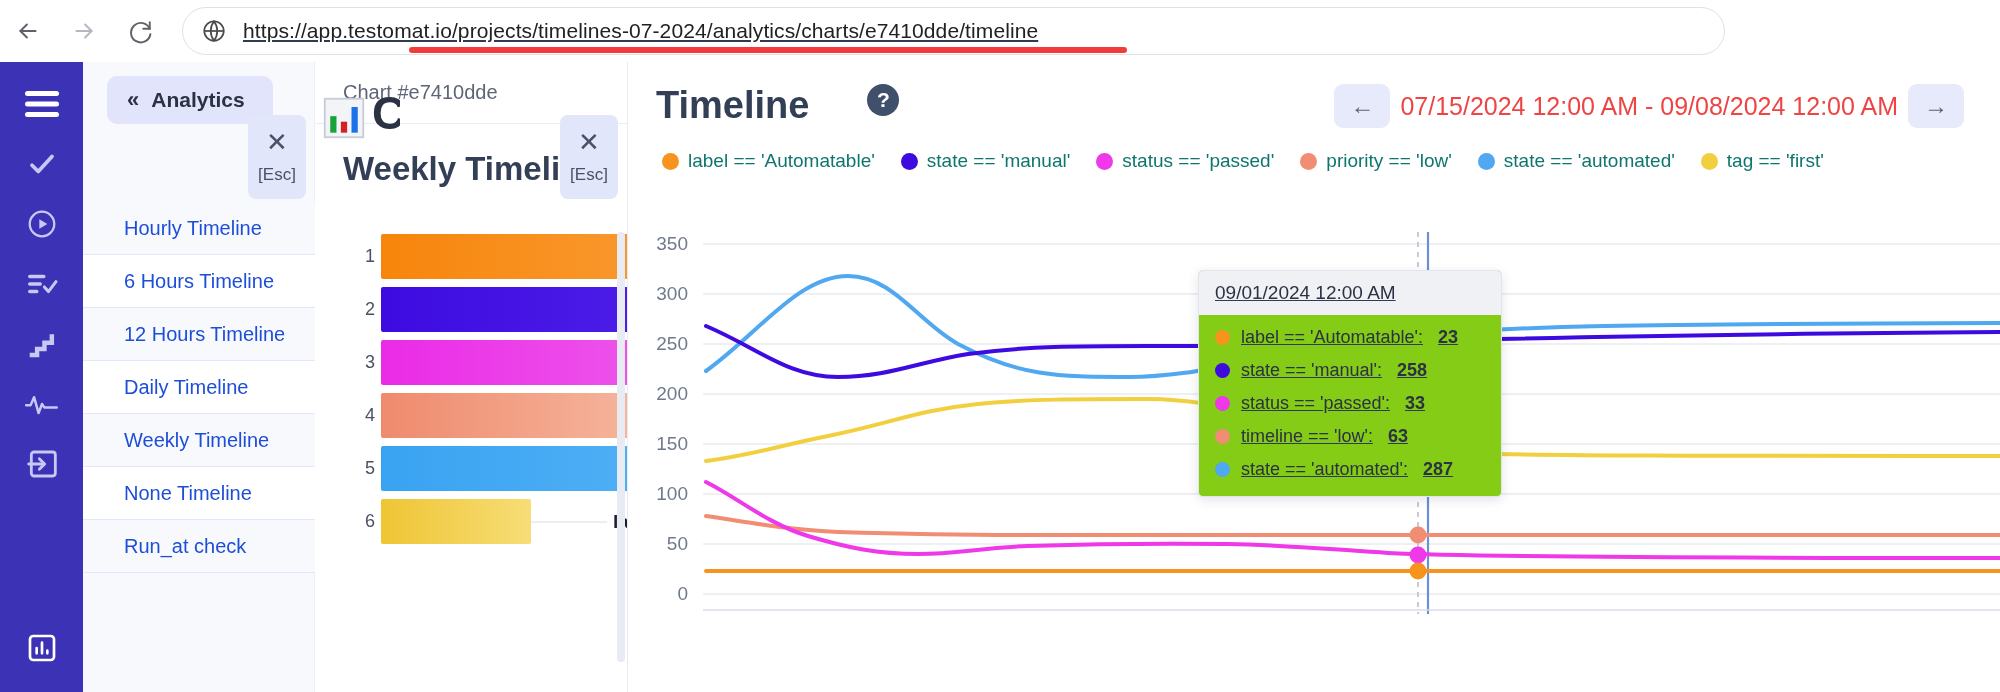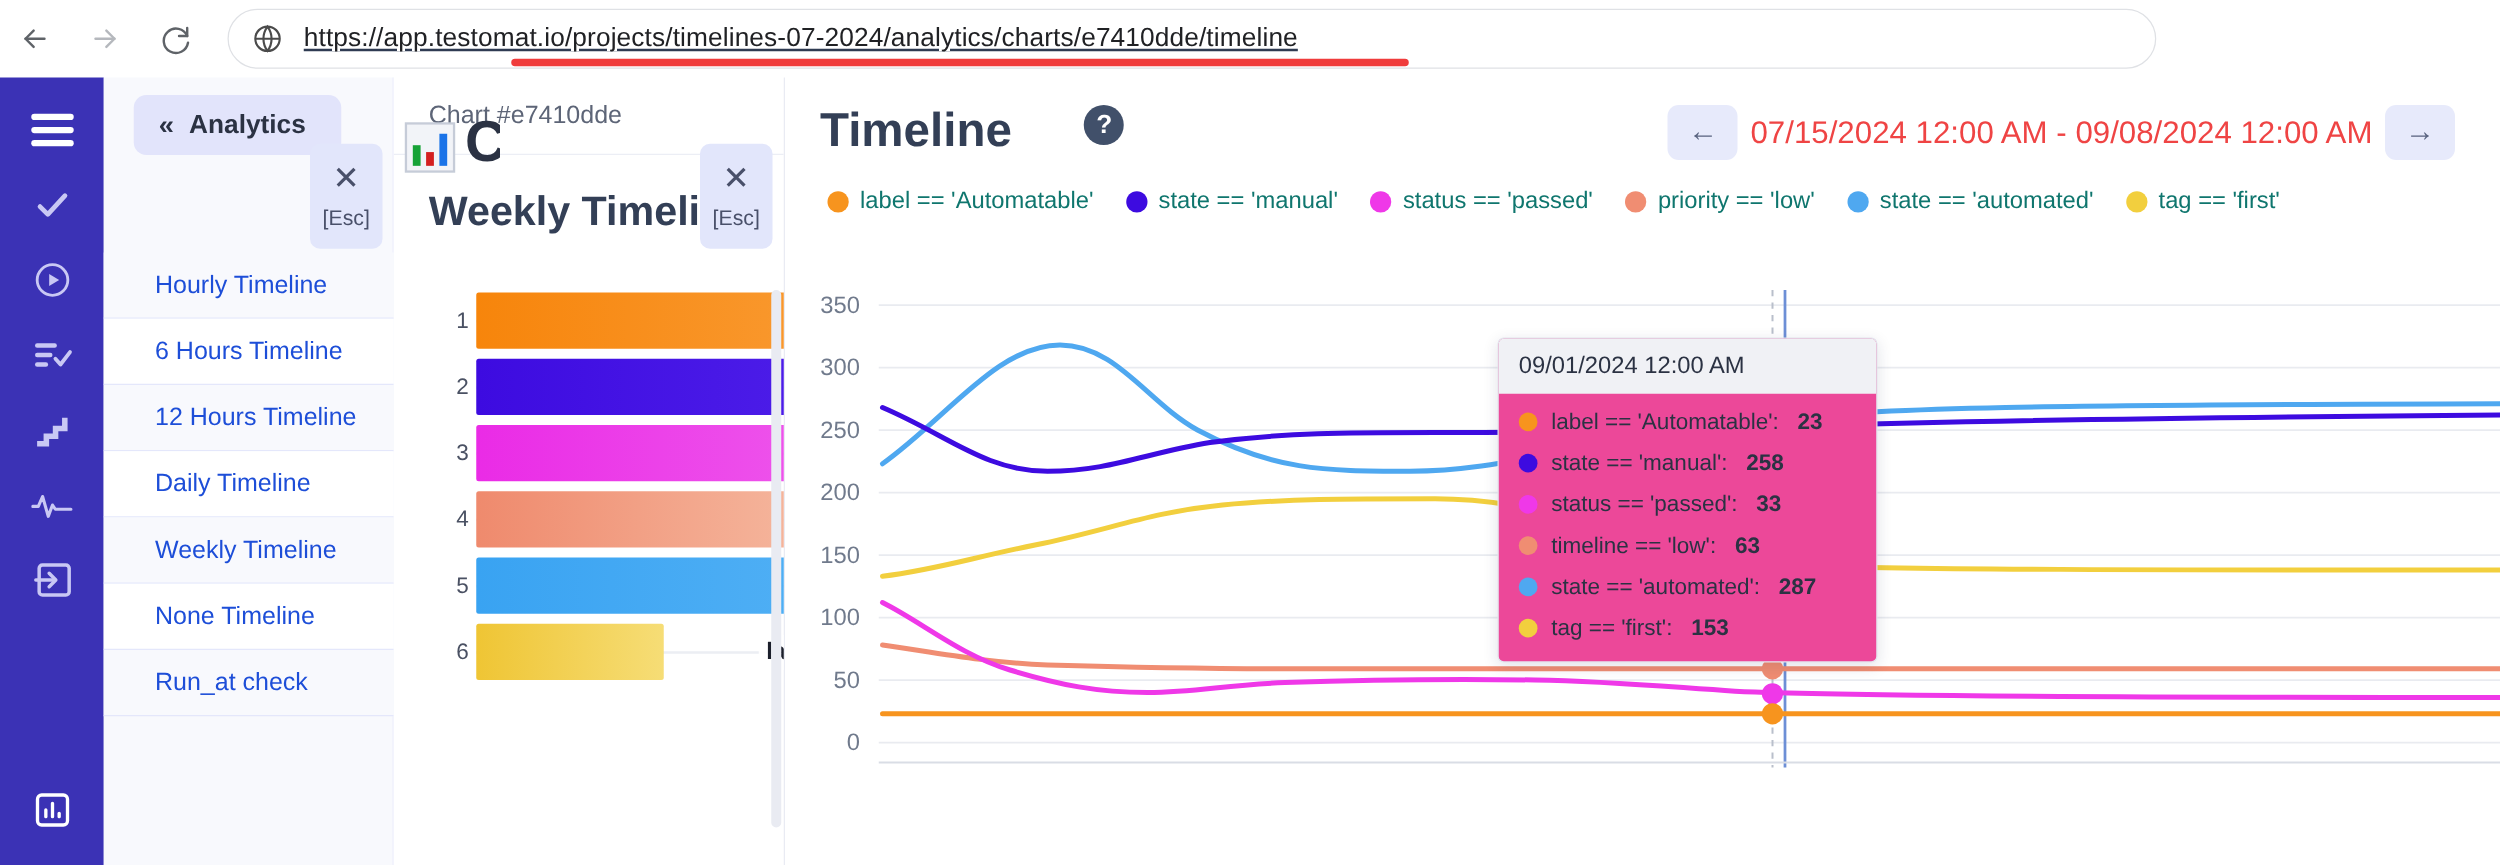--- a/index.html
+++ b/index.html
@@ -151,23 +151,24 @@
   .legend-item { display: flex; align-items: center; gap: 9px; white-space: nowrap; }
   .legend-dot { width: 17px; height: 17px; border-radius: 50%; flex: none; }
   .legend-label { font-size: 19px; color: #0f766e; }
 
   .plot { position: absolute; left: 0; top: 152px; width: 1372px; height: 478px; }
   .plot svg { display: block; }
 
   
   .tooltip {
     position: absolute; left: 570px; top: 208px; width: 304px;
-    background: #ec4899; border: 1px solid #e3e5ed; border-radius: 5px;
+    background: #84cc16; border: 1px solid #e3e5ed; border-radius: 5px;
     box-shadow: 0 3px 12px rgba(25,35,70,.12);
     overflow: hidden;
+    text-decoration: underline;
   }
   .tt-head {
     background: #f0f1f5; padding: 11px 16px; font-size: 19px; color: #2b3243;
   }
   .tt-body { padding: 6px 0 10px 0; }
   .tt-row {
     display: flex; align-items: center; gap: 11px; padding: 6px 16px;
     font-size: 18px; color: #2b3243; white-space: nowrap;
   }
   .tt-dot { width: 15px; height: 15px; border-radius: 50%; flex: none; }
@@ -461,20 +462,15 @@
       <div class="tt-row">
         <span class="tt-dot" style="background:#f08d72"></span>
         <span>timeline == 'low':</span>
         <span class="tt-val">63</span>
       </div>
       <div class="tt-row">
         <span class="tt-dot" style="background:#4fa8f0"></span>
         <span>state == 'automated':</span>
         <span class="tt-val">287</span>
       </div>
-      <div class="tt-row">
-        <span class="tt-dot" style="background:#f2cf3e"></span>
-        <span>tag == 'first':</span>
-        <span class="tt-val">153</span>
-      </div>
     </div>
   </div>
 </div>
 
 </body></html>

